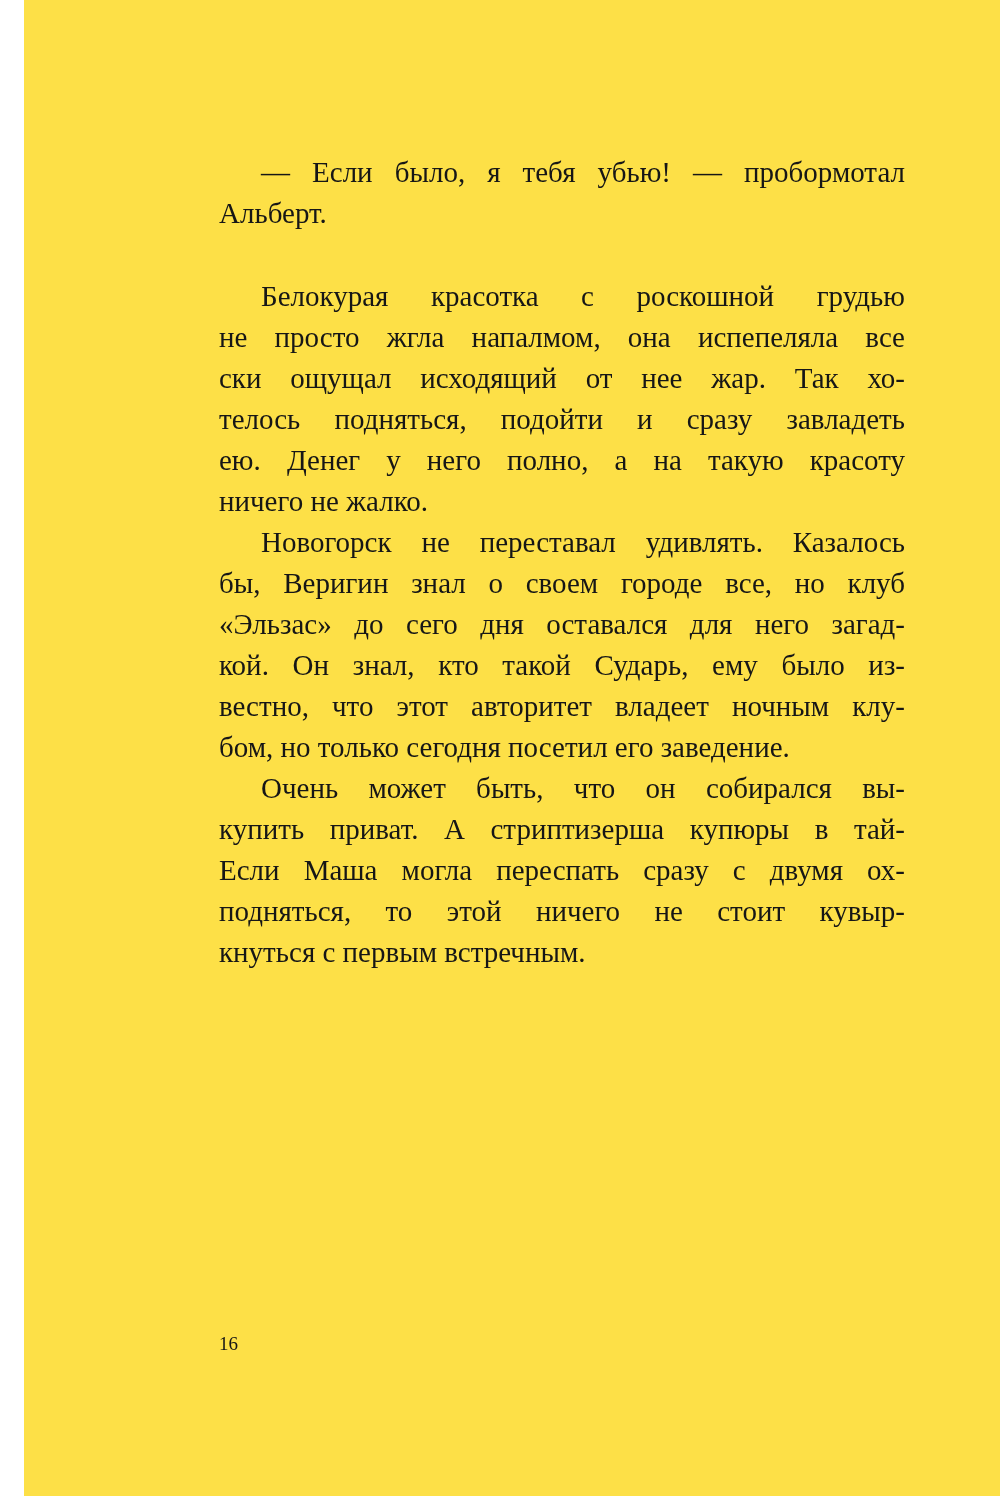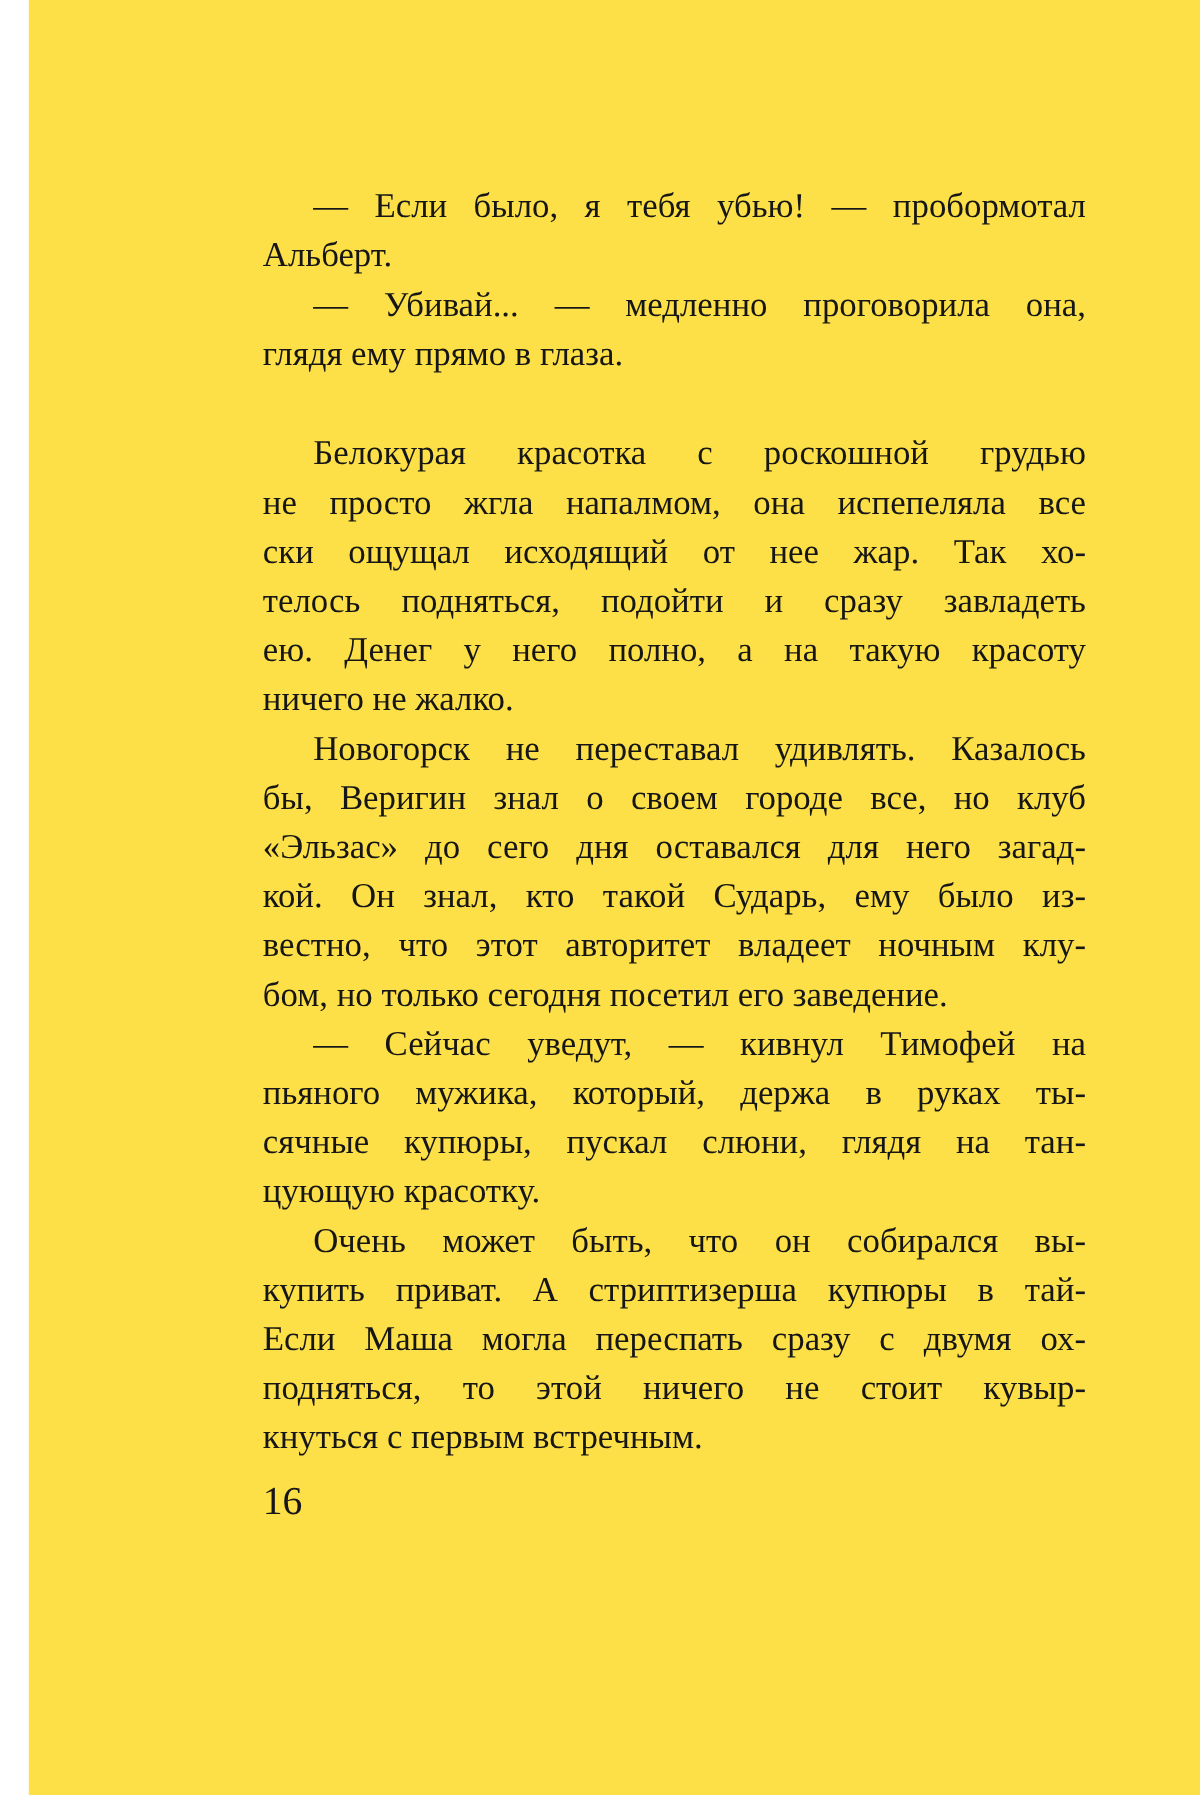--- a/index.html
+++ b/index.html
@@ -40,64 +40,54 @@
   .line.last {
     text-align-last: left;
     -moz-text-align-last: left;
   }
   .line.first {
     text-indent: 42px;
   }
   .page-number {
     position: absolute;
     left: 195px;
-    top: 1236px;
-    font-size: 33px;
+    top: 1328px;
+    font-size: 19px;
     line-height: 32px;
   }
 </style>
 </head>
 <body>
 
 <div class="page">
   <div class="text-block" id="text-block">
       <div class="section">
         <div class="paragraph">
           <div class="line first">— Если было, я тебя убью! — пробормотал</div>
           <div class="line last">Альберт.</div>
-        </div>
-        <div class="paragraph">
-          <div class="line first">— Убивай... — медленно проговорила она,</div>
-          <div class="line last">глядя ему прямо в глаза.</div>
         </div>
       </div>
       <div class="section">
         <div class="paragraph">
           <div class="line first">Белокурая красотка с роскошной грудью</div>
           <div class="line">не просто жгла напалмом, она испепеляла все</div>
           <div class="line">ски ощущал исходящий от нее жар. Так хо-</div>
           <div class="line">телось подняться, подойти и сразу завладеть</div>
           <div class="line">ею. Денег у него полно, а на такую красоту</div>
           <div class="line last">ничего не жалко.</div>
         </div>
         <div class="paragraph">
           <div class="line first">Новогорск не переставал удивлять. Казалось</div>
           <div class="line">бы, Веригин знал о своем городе все, но клуб</div>
           <div class="line">«Эльзас» до сего дня оставался для него загад-</div>
           <div class="line">кой. Он знал, кто такой Сударь, ему было из-</div>
           <div class="line">вестно, что этот авторитет владеет ночным клу-</div>
           <div class="line last">бом, но только сегодня посетил его заведение.</div>
         </div>
         <div class="paragraph">
-          <div class="line first">— Сейчас уведут, — кивнул Тимофей на</div>
-          <div class="line">пьяного мужика, который, держа в руках ты-</div>
-          <div class="line">сячные купюры, пускал слюни, глядя на тан-</div>
-          <div class="line last">цующую красотку.</div>
-        </div>
-        <div class="paragraph">
           <div class="line first">Очень может быть, что он собирался вы-</div>
           <div class="line">купить приват. А стриптизерша купюры в тай-</div>
           <div class="line">Если Маша могла переспать сразу с двумя ох-</div>
           <div class="line">подняться, то этой ничего не стоит кувыр-</div>
           <div class="line last">кнуться с первым встречным.</div>
         </div>
       </div>
     </div>
   <div class="page-number">16</div>
 </div>

